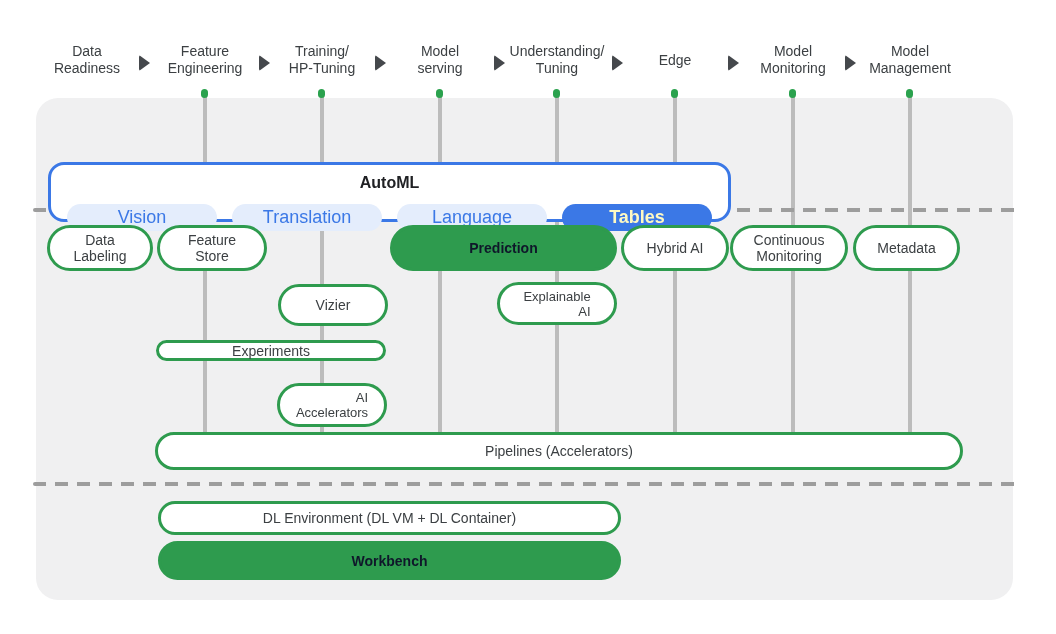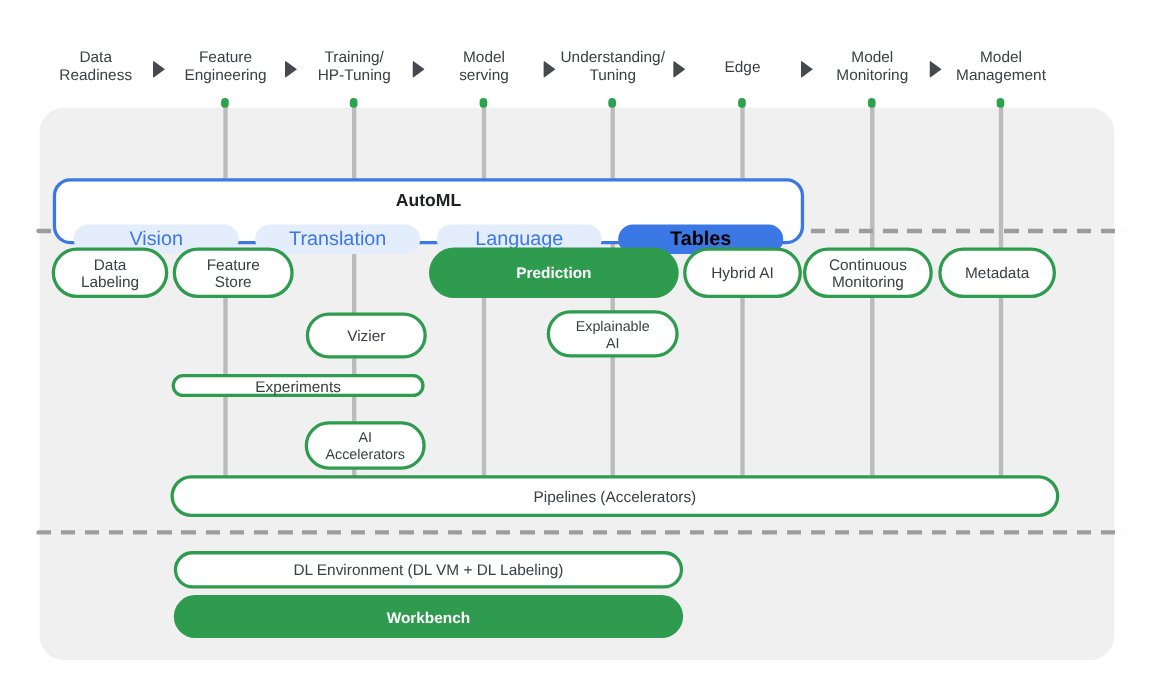--- a/index.html
+++ b/index.html
@@ -42,30 +42,30 @@
     font-size:16px;font-weight:bold;color:#202124;
   }
   .automl-tabs{
     position:absolute;left:16px;right:16px;top:39px;height:27px;
     display:flex;gap:15px;z-index:4;
   }
   .atab{
     flex:1;display:flex;align-items:center;justify-content:center;
     background:#e4edfc;color:#3b78e6;font-size:18px;border-radius:14px;
   }
-  .atab.active{background:#3b78e6;color:#000000;font-weight:bold;}
+  .atab.active{background:#3b78e6;color:#fef9c3;font-weight:bold;}
   
   .pill{
     position:absolute;box-sizing:border-box;z-index:3;
     background:#ffffff;border:3px solid #2e9b4e;border-radius:999px;
     display:flex;align-items:center;justify-content:center;text-align:center;
     font-size:14px;line-height:16px;white-space:pre-line;color:#3c4043;
   }
-  .pill.solid{background:#2e9b4e;color:#ffffff;font-weight:bold;}
-  .pill.small{font-size:13px;line-height:15px;}
+  .pill.solid{background:#2e9b4e;color:#0f172a;font-weight:bold;}
+  .pill.small{font-size:13px;line-height:15px;text-align:right;}
 </style>
 </head>
 <body>
 
 <div class="canvas">
 
   <div class="stage" style="left:25px">Data
 Readiness</div>
   <div class="stage" style="left:143px">Feature
 Engineering</div>
@@ -132,16 +132,16 @@
 
   <div class="pill" style="left:278px;top:284px;width:110px;height:42px">Vizier</div>
   <div class="pill small" style="left:497px;top:282px;width:120px;height:43px">Explainable
 AI</div>
 
   <div class="pill" style="left:156px;top:340px;width:230px;height:21px">Experiments</div>
   <div class="pill small" style="left:277px;top:383px;width:110px;height:44px">AI
 Accelerators</div>
   <div class="pill" style="left:155px;top:432px;width:808px;height:38px">Pipelines (Accelerators)</div>
 
-  <div class="pill" style="left:158px;top:501px;width:463px;height:34px">DL Environment (DL VM + DL Labeling)</div>
+  <div class="pill" style="left:158px;top:501px;width:463px;height:34px">DL Environment (DL VM + DL Container)</div>
   <div class="pill solid" style="left:158px;top:541px;width:463px;height:39px">Workbench</div>
 
 </div>
 
 </body></html>

